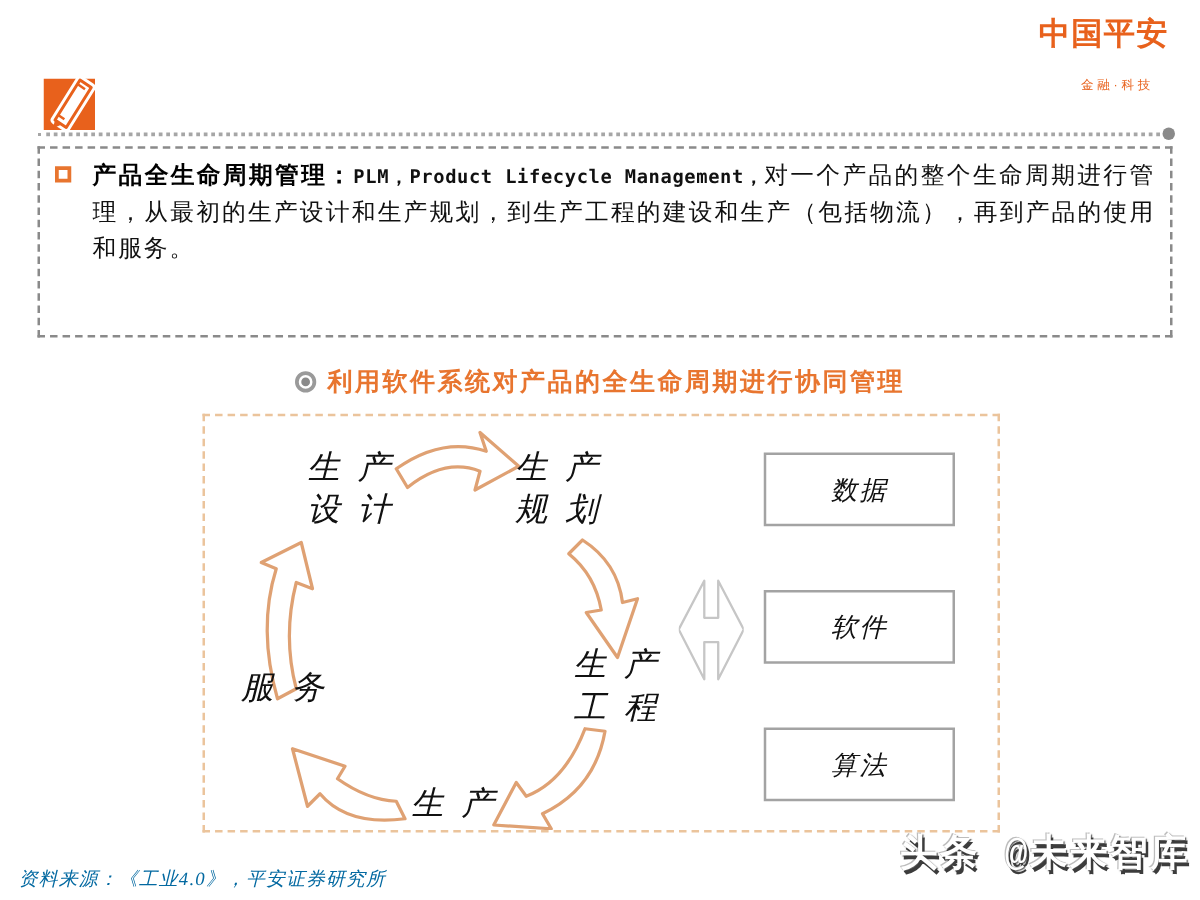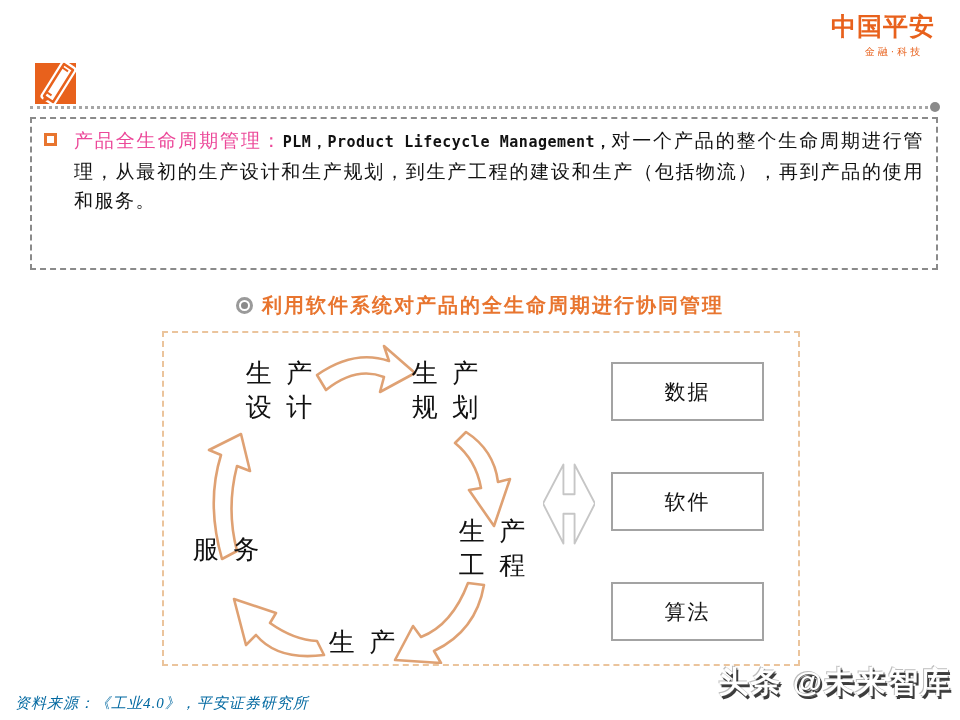--- a/index.html
+++ b/index.html
@@ -9,57 +9,57 @@
     overflow:hidden; font-family:"Liberation Serif", serif;
   }
 
   
   .logo { position:absolute; top:10px; right:25px; text-align:center; }
   .logo-row { display:flex; align-items:baseline; gap:12px; }
   .logo-cn { font-family:"Liberation Sans", sans-serif; font-weight:bold; font-size:25px; color:#E8611C; letter-spacing:1px; }
   .logo-en { position:relative; font-family:"Liberation Sans", sans-serif; font-weight:bold; font-size:25px; color:#E8611C; letter-spacing:2px; }
   .green-mark { position:absolute; right:24px; top:10px; width:0; height:0;
     border-left:5px solid transparent; border-right:5px solid transparent; border-bottom:8px solid #00A550; }
-  .logo-tagline { font-family:"Liberation Sans", sans-serif; font-size:10px; color:#E8611C; letter-spacing:3px; padding-left:22px; margin-top:2px; }
+  .logo-tagline { font-family:"Liberation Sans", sans-serif; font-size:10px; color:#E8611C; letter-spacing:3px; padding-left:22px; margin-top:18px; }
 
   
   .title-icon { position:absolute; left:33px; top:56px; width:46px; height:48px; }
   .page-title { position:absolute; left:96px; top:64px; font-size:25px; font-weight:bold; color:#E8611C; letter-spacing:1px; }
   .dot-rule { position:absolute; left:30px; top:106px; width:898px; border-top:3px dotted #a6a6a6; }
   .dot-rule-end { position:absolute; right:20px; top:102px; width:10px; height:10px; border-radius:50%; background:#8a8a8a; }
 
   
   .info-box { position:absolute; left:30px; top:117px; width:908px; height:153px;
     border:2px dashed #8a8a8a; padding:7px 12px 0 12px; }
   .bullet { display:flex; margin-bottom:4px; }
   .bullet-marker-col { width:30px; flex:0 0 30px; padding-top:7px; }
   .sq-marker { display:block; width:13px; height:13px; border:3px solid #E8752F; }
   .bullet-text { flex:1; font-size:19px; line-height:29px; color:#111; letter-spacing:1.5px; text-align:justify; }
-  .lead { color:#ec4899; font-weight:normal; }
+  .lead { color:#000000; font-weight:bold; }
   .emph { font-family:"DejaVu Sans Mono", monospace; font-weight:bold; font-size:15px; letter-spacing:0.5px; }
 
   
   .subtitle-row { position:absolute; left:0; top:292px; width:960px; display:flex; justify-content:center; align-items:center; gap:9px; }
   .target-dot { width:17px; height:17px; border:3px solid #9a9a9a; border-radius:50%; display:flex; align-items:center; justify-content:center; }
   .target-dot-inner { width:7px; height:7px; border-radius:50%; background:#8a8a8a; }
   .subtitle-text { font-size:20px; font-weight:bold; color:#E8752F; letter-spacing:2px;text-align:center; }
 
   
-  .diagram { position:absolute; left:162px; top:331px; width:638px; height:335px; border:2px dashed #EBC49C; }
+  .diagram { position:absolute; left:162px; top:331px; width:638px; height:335px; border:2px dashed #EBC49C;font-style:italic; }
   .cycle-svg { position:absolute; left:0; top:0; width:638px; height:331px; }
   .cycle-label { position:absolute; transform:translateX(-50%); text-align:center;
     font-size:26px; color:#111; line-height:34px; letter-spacing:4px; white-space:nowrap; }
   .dbl-arrow-svg { position:absolute; left:379px; top:124px; width:52px; height:94px; }
   .side-box { position:absolute; left:447px; width:153px; height:59px; border:2px solid #a3a3a3;
     display:flex; align-items:center; justify-content:center; font-size:21px; color:#111; letter-spacing:2px; background:#fff; }
   .side-box-0 { top:29px; } .side-box-1 { top:139px; } .side-box-2 { top:249px; }
 
   
   .source-note { position:absolute; left:15px; top:694px; font-style:italic; font-size:15px; color:#0369a1; letter-spacing:1px; }
-  .watermark { position:absolute; right:8px; top:662px; font-family:Liberation Sans, sans-serif;
+  .watermark { position:absolute; right:8px; top:662px; font-family:Liberation Mono, monospace;
     font-weight:bold; font-size:30px; letter-spacing:2px; color:#fff;
     text-shadow:2px 3px 0 #3c3c3c, -1px -1px 0 #bdbdbd, 1px 1px 1px #555; }
 </style>
 </head>
 <body>
 
 <div class="slide">
 
   <div class="logo">
     <div class="logo-row">

